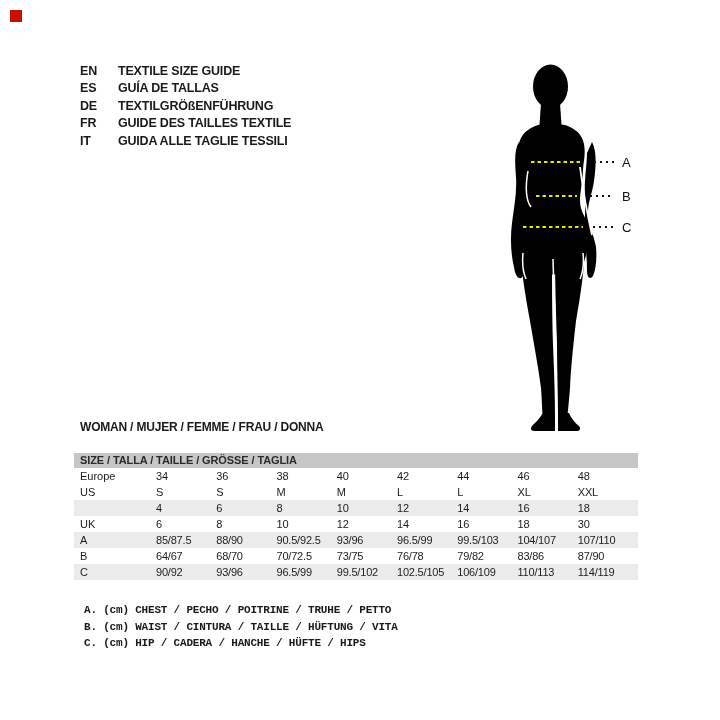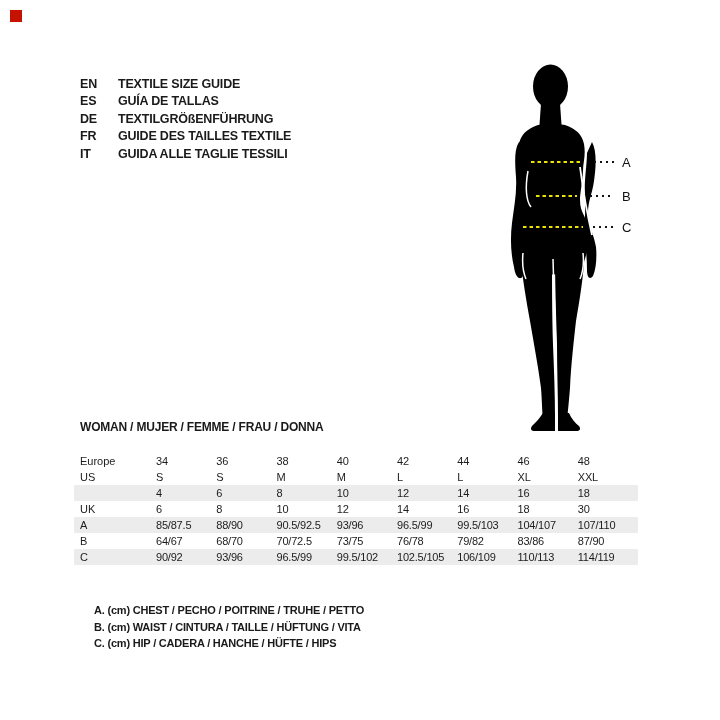--- a/index.html
+++ b/index.html
@@ -1,29 +1,29 @@
 <!DOCTYPE html>
 <html><head>
 <meta charset="utf-8">
 <style>
   html,body{margin:0;padding:0;background:#fff;}
   .canvas{position:relative;width:720px;height:720px;background:#ffffff;overflow:hidden;
           font-family:"Liberation Sans","DejaVu Sans",sans-serif;color:#1a1a1a;}
   .marker{position:absolute;left:10px;top:10px;width:12px;height:12px;}
-  .lang-block{position:absolute;left:80px;top:75px;}
+  .lang-block{position:absolute;left:80px;top:62px;}
   .lang-row{display:flex;height:17.5px;align-items:center;font-weight:bold;font-size:12.5px;letter-spacing:-0.2px;white-space:nowrap;}
   .lang-code{width:38px;}
   .figure{position:absolute;left:495px;top:55px;width:160px;height:385px;}
   .woman-line{position:absolute;left:80px;top:420px;font-weight:bold;font-size:12px;letter-spacing:-0.2px;white-space:nowrap;}
   .size-table{position:absolute;left:74px;top:453px;width:564px;font-size:11px;color:#1c1c1c;}
   .thead{height:15px;line-height:15px;font-weight:bold;padding-left:6px;font-size:11px;color:#2a2a2a;letter-spacing:-0.1px;box-sizing:border-box;}
   .trow{display:flex;height:16px;line-height:16px;}
   .rlabel{width:82px;padding-left:6px;box-sizing:border-box;white-space:nowrap;}
   .cell{flex:1;white-space:nowrap;letter-spacing:-0.2px;}
-  .footnotes{position:absolute;left:94px;top:604px;}
+  .footnotes{position:absolute;left:84px;top:604px;font-family:Liberation Mono, monospace;}
   .fn{height:16.5px;font-size:11px;font-weight:bold;letter-spacing:-0.2px;white-space:nowrap;}
   svg text{font-family:"Liberation Sans","DejaVu Sans",sans-serif;}
 </style>
 </head>
 <body>
 
 <div class="canvas">
 
   <div class="marker" style="background: rgb(196, 18, 0);"></div>
 
@@ -84,20 +84,21 @@
         <text x="127" y="111.5">A</text>
         <text x="127" y="145.5">B</text>
         <text x="127" y="176.5">C</text>
       </g>
     </svg>
   </div>
 
   <div class="woman-line">WOMAN / MUJER / FEMME / FRAU / DONNA</div>
 
   <div class="size-table">
+    <div class="thead" style="background: rgb(198, 198, 198);">SIZE / TALLA / TAILLE / GRÖSSE / TAGLIA</div>
     <div id="table-rows">
         <div class="trow">
           <span class="rlabel">Europe</span>
           <span class="cell">34</span>
           <span class="cell">36</span>
           <span class="cell">38</span>
           <span class="cell">40</span>
           <span class="cell">42</span>
           <span class="cell">44</span>
           <span class="cell">46</span>

